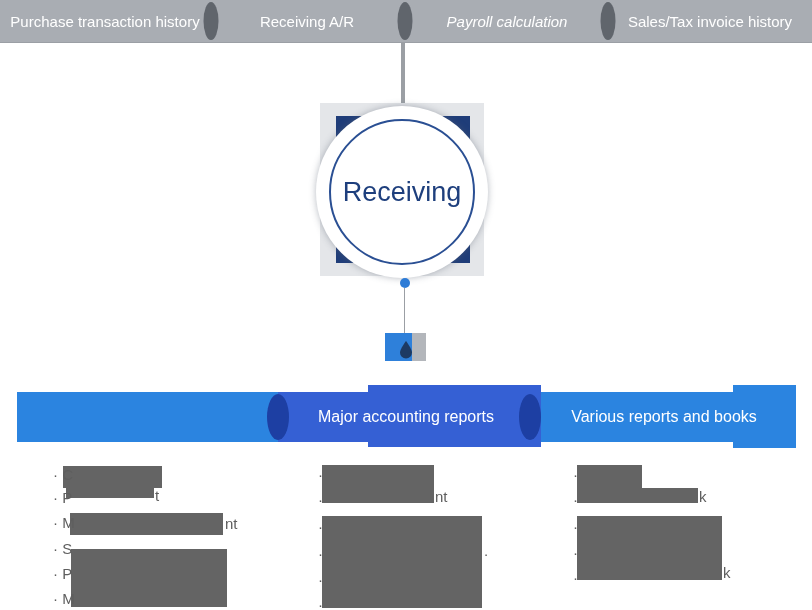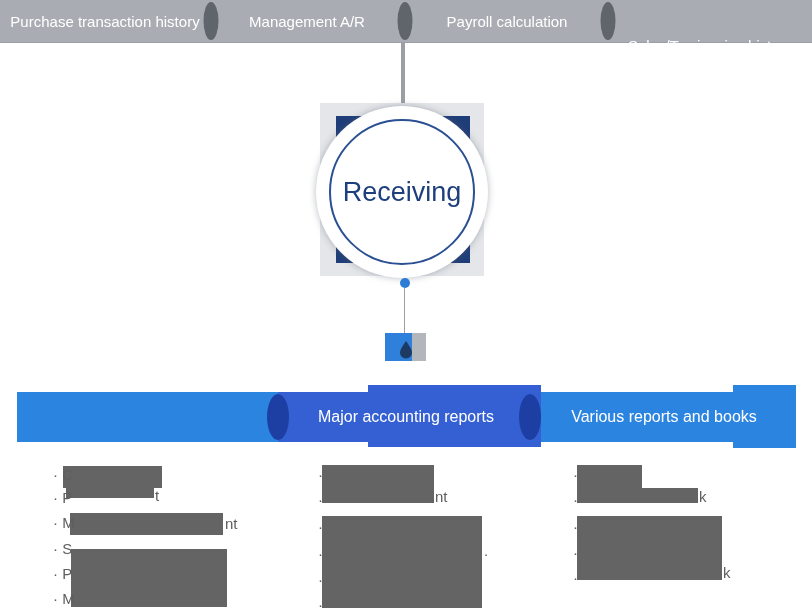--- a/index.html
+++ b/index.html
@@ -45,25 +45,25 @@
   .redact{background:#646464;z-index:1;}
 </style>
 </head>
 <body>
 
 <div id="stage">
 
   <div class="abs topbar"></div>
   <div class="abs topbar-label" style="left:105px;">Purchase transaction history</div>
   <div class="abs lens-sm" style="left:211px;"></div>
-  <div class="abs topbar-label" style="left:307px;">Management A/R</div>
+  <div class="abs topbar-label" style="left:307px;">Receiving A/R</div>
   <div class="abs lens-sm" style="left:405px;"></div>
-  <div class="abs topbar-label" style="left:507px;">Payroll calculation</div>
+  <div class="abs topbar-label" style="left:507px;font-style:italic;">Payroll calculation</div>
   <div class="abs lens-sm" style="left:608px;"></div>
-  <div class="abs topbar-label" style="left:710px;margin-top:24px;">Sales/Tax invoice history</div>
+  <div class="abs topbar-label" style="left:710px;">Sales/Tax invoice history</div>
 
   <div class="abs vline" style="left:401px;top:43px;width:4px;height:60px;"></div>
 
   <div class="abs plate-gray"></div>
   <div class="abs plate-navy"></div>
   <div class="abs node-circle"></div>
   <div class="abs node-ring"></div>
   <div class="abs node-label">Receiving</div>
   <div class="abs node-dot"></div>
 

